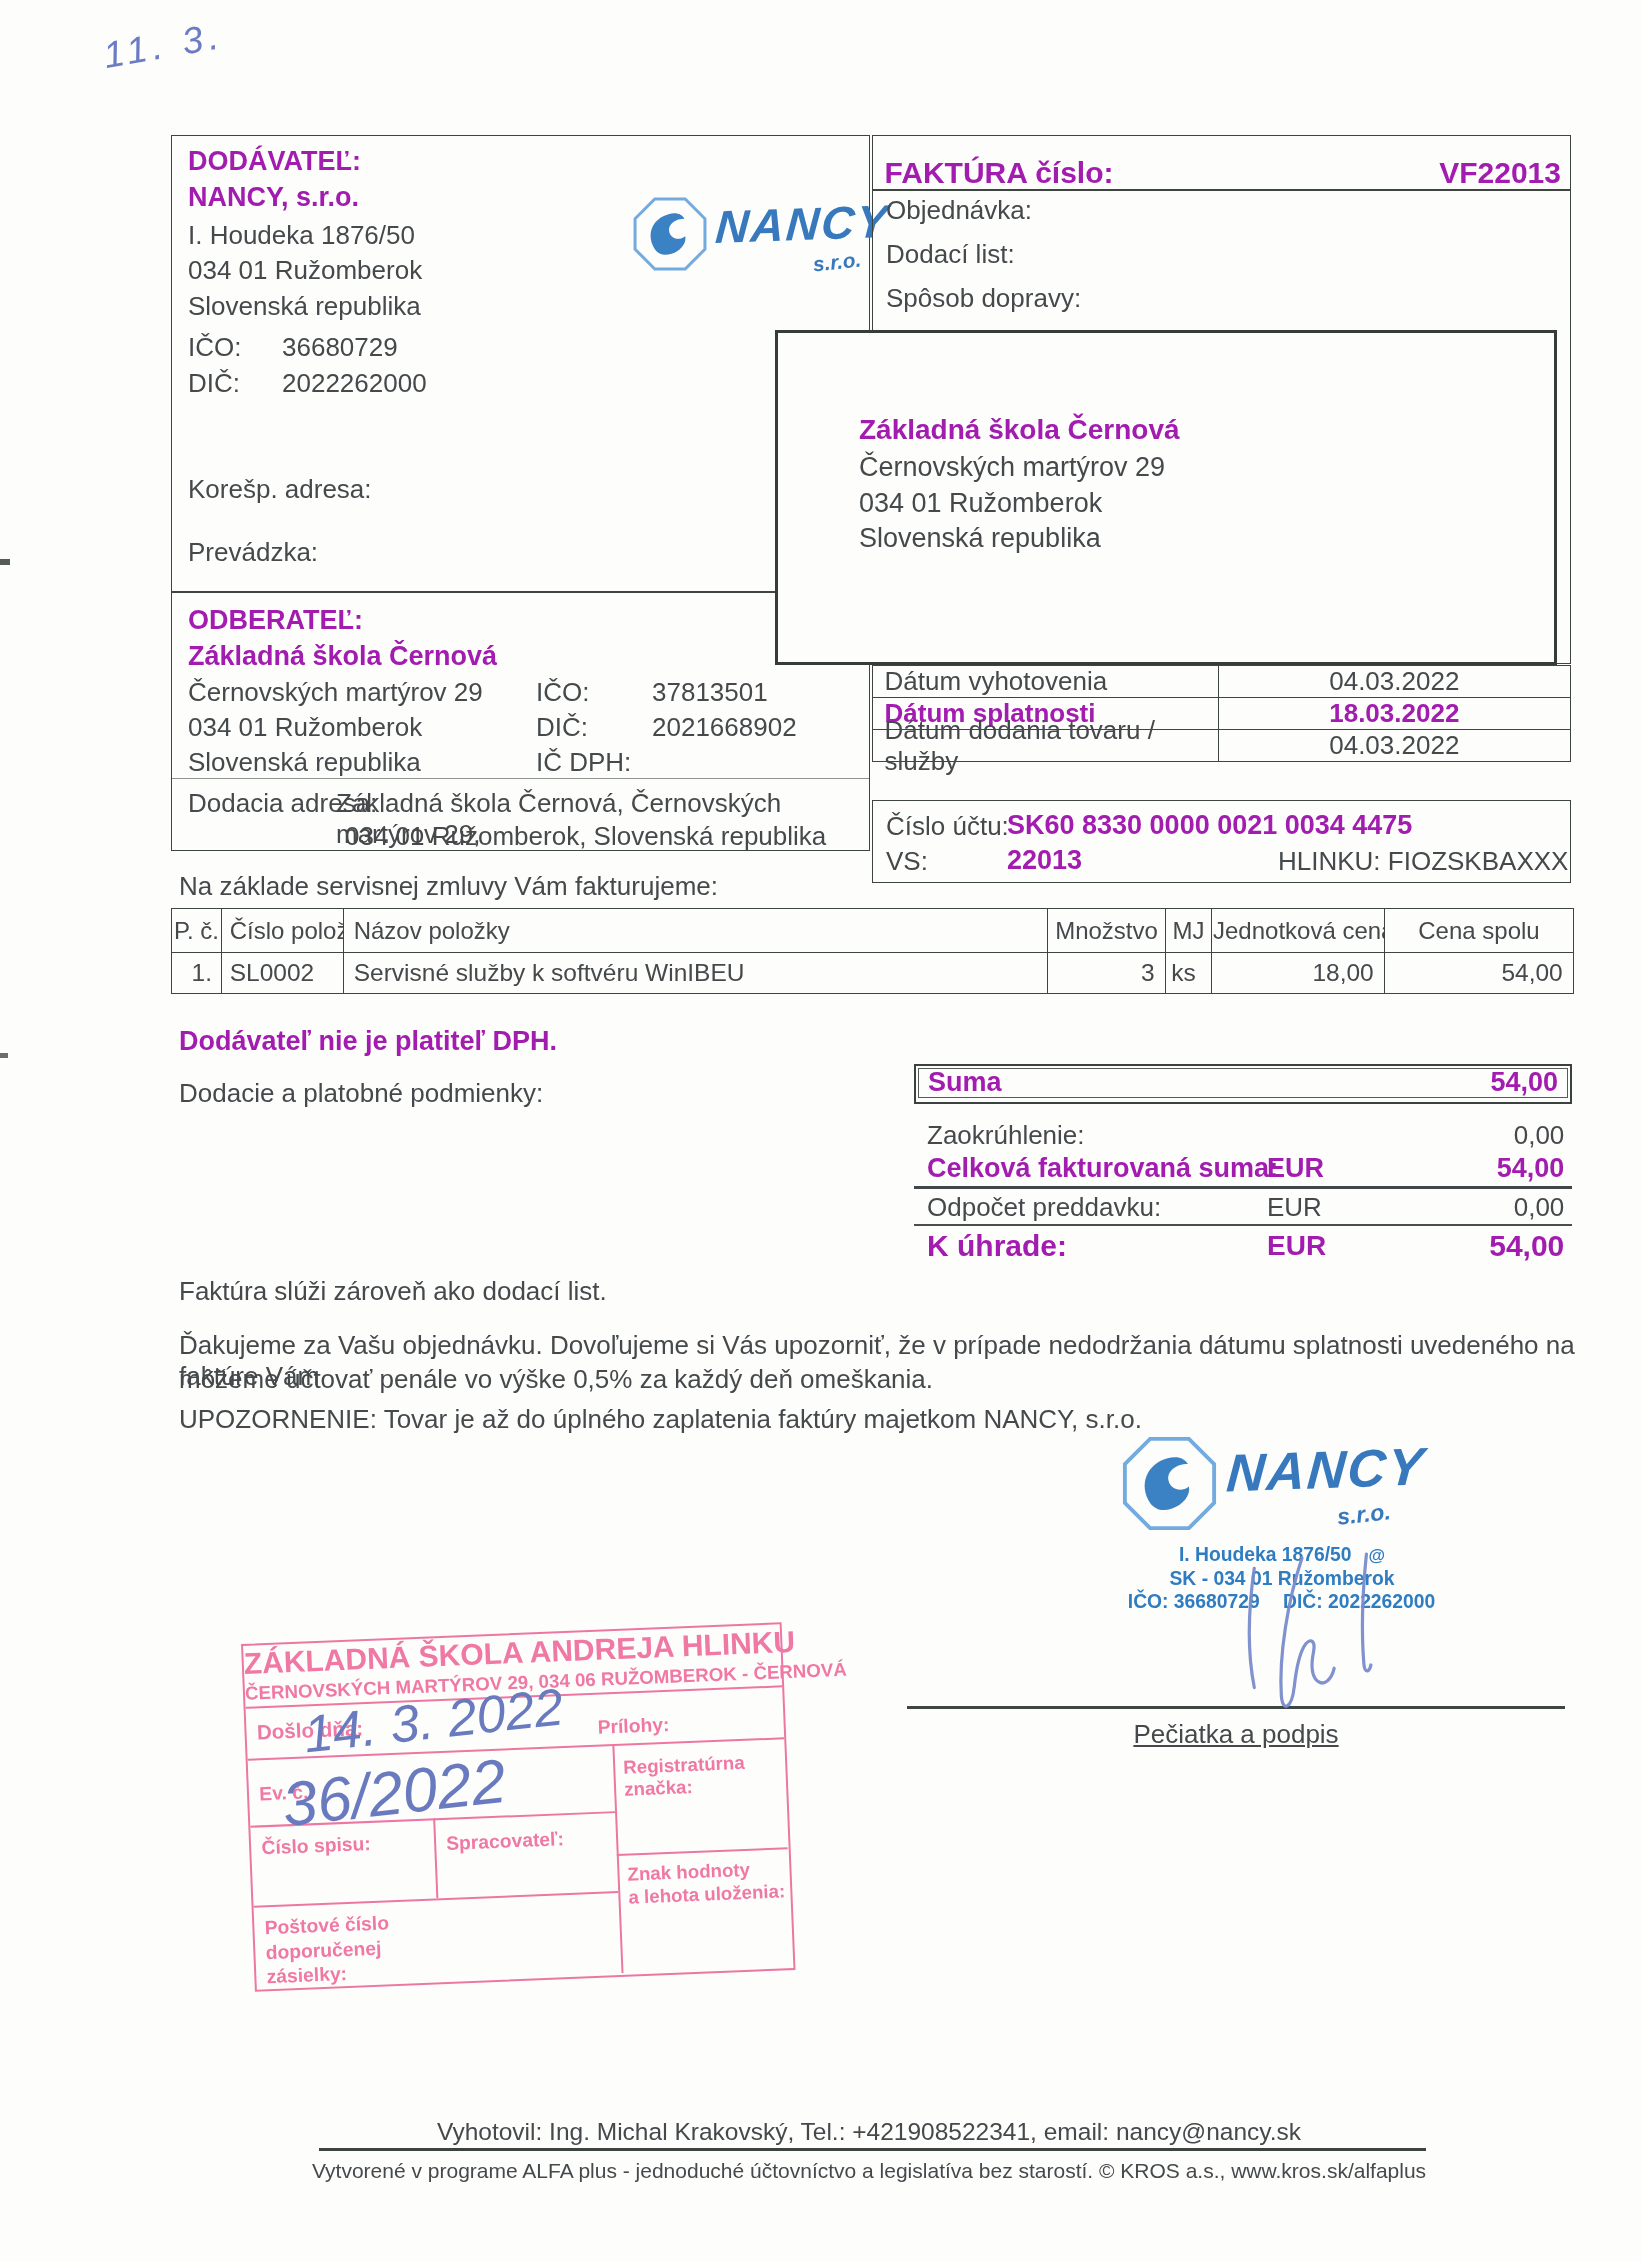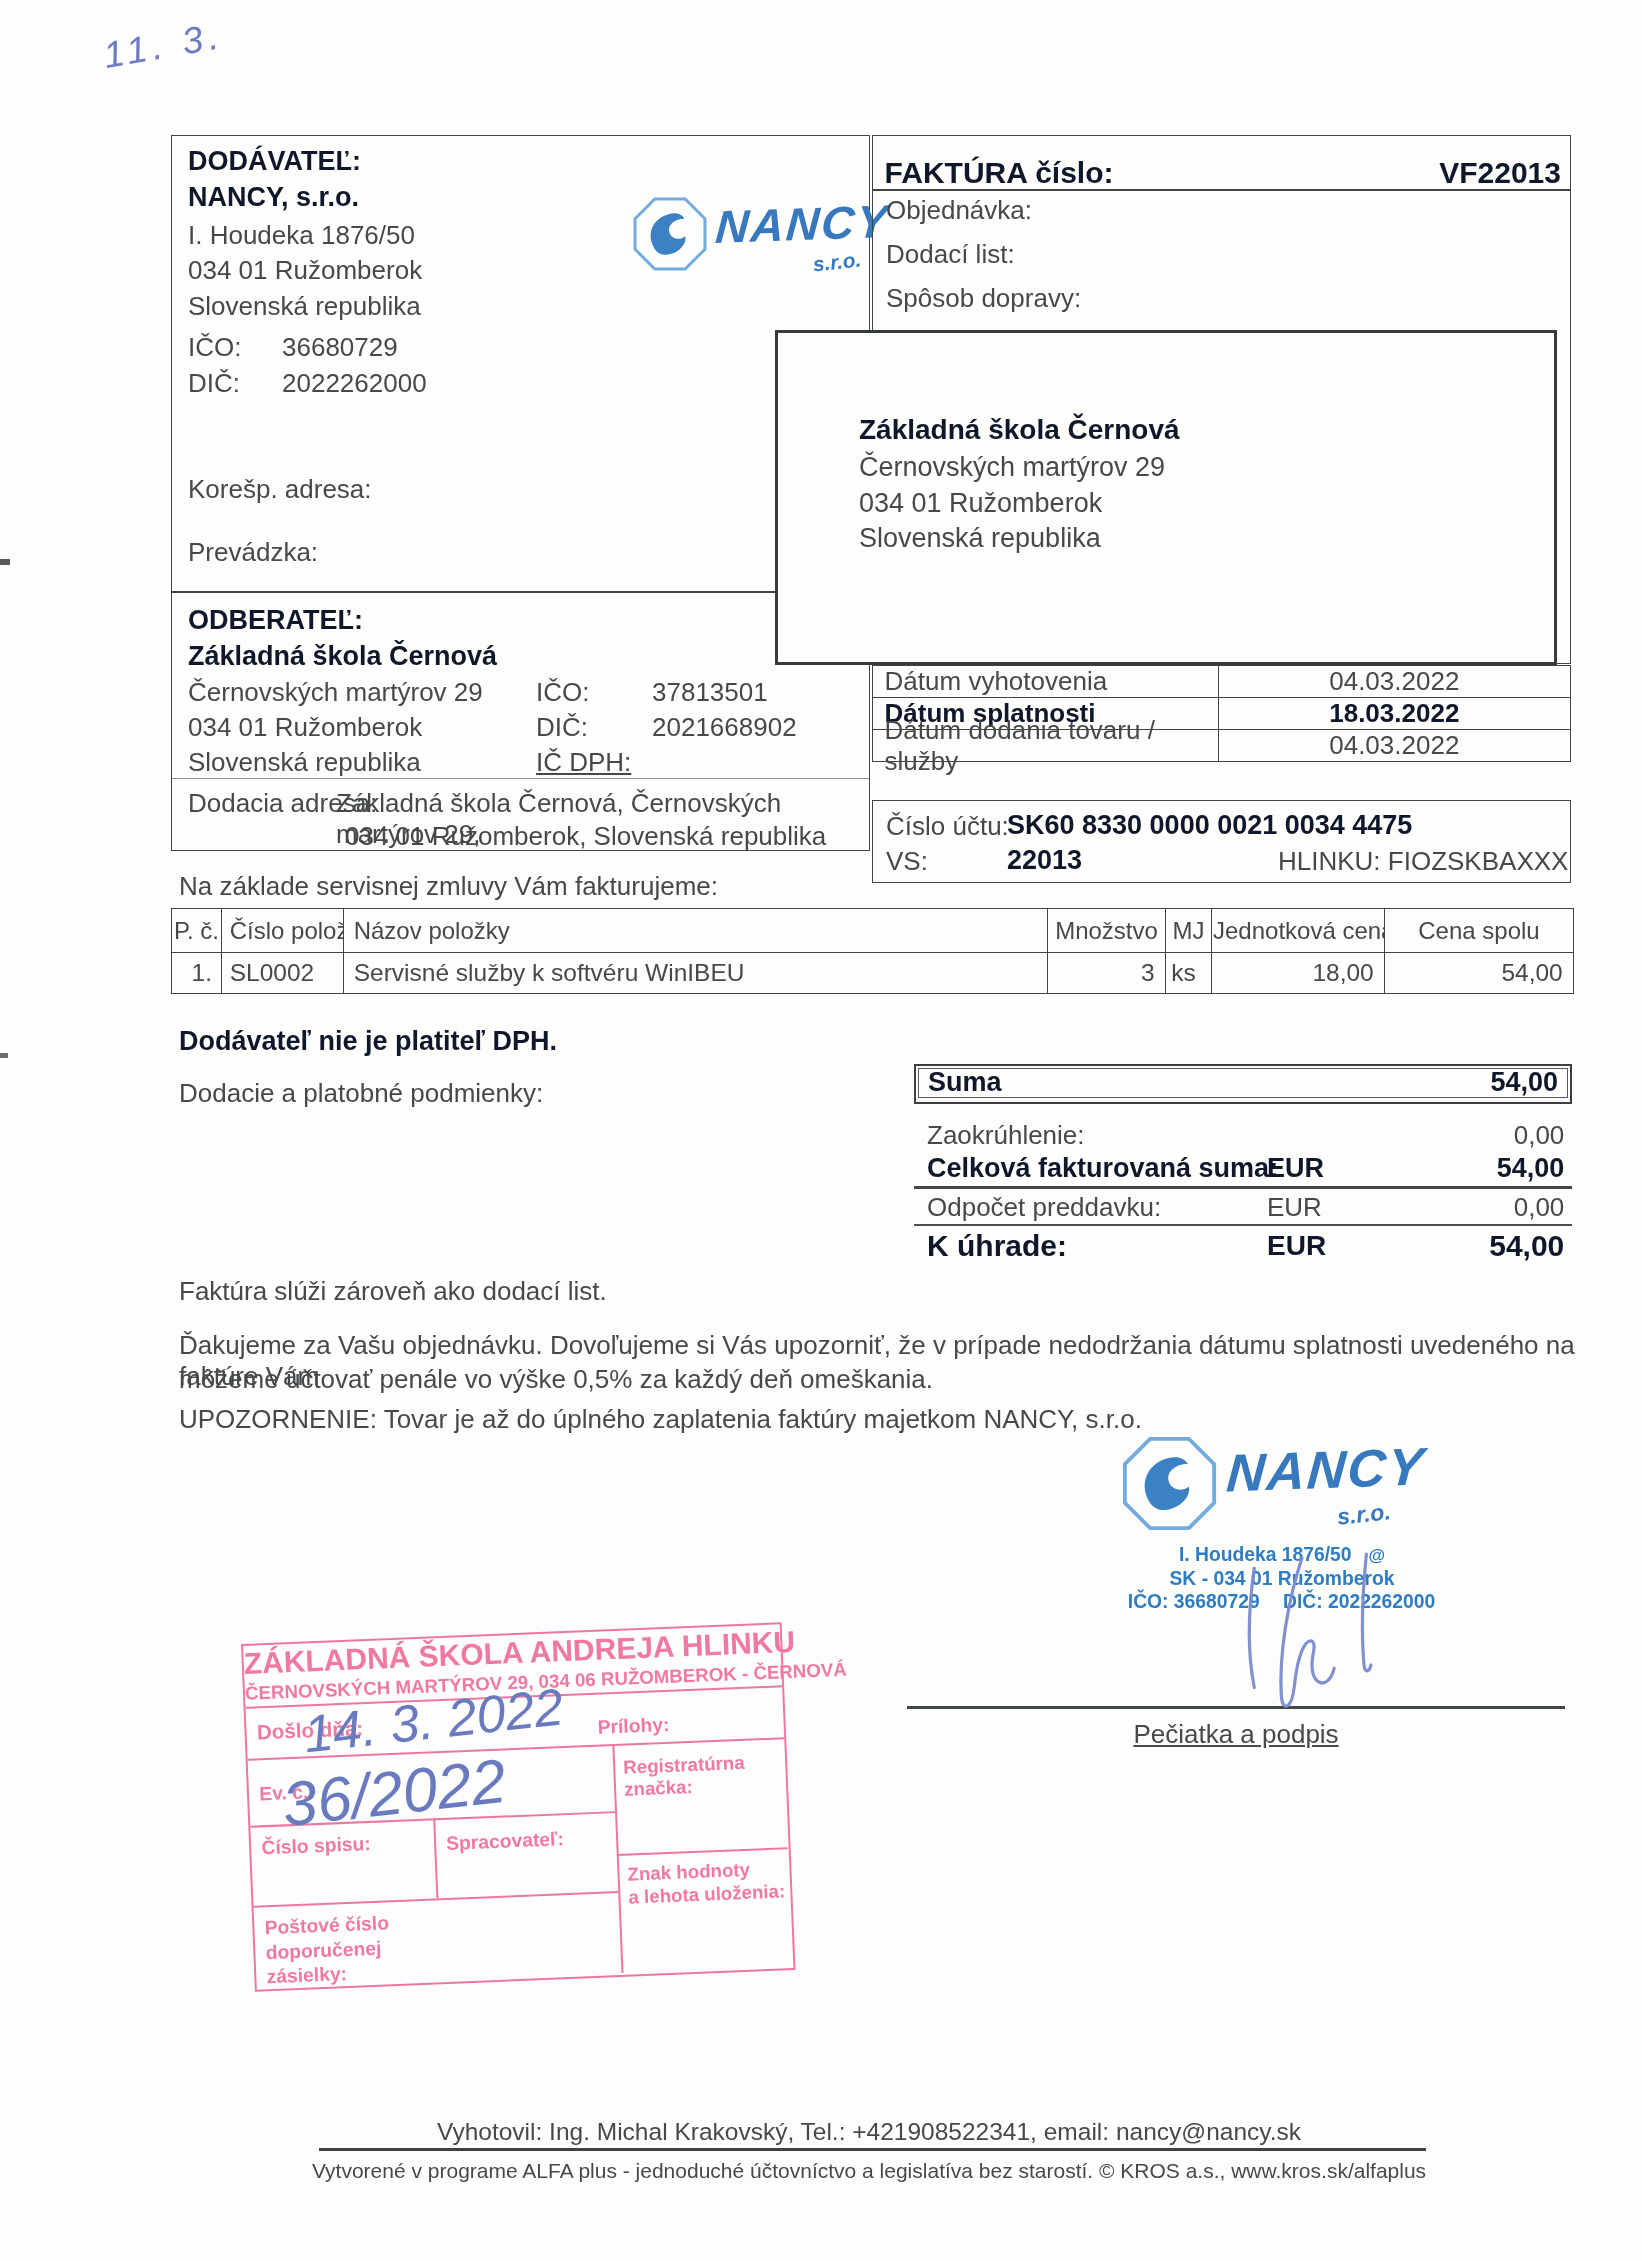--- a/index.html
+++ b/index.html
@@ -1,19 +1,19 @@
 <!DOCTYPE html>
 <html style="font-size:10.3px"><head>
 <meta charset="utf-8">
 <style>
   html,body{margin:0;padding:0;background:#ffffff;}
   .page{position:relative;width:1643px;height:2261px;background:#fdfdfc;
         font-family:"Liberation Sans","DejaVu Sans",sans-serif;color:#45494c;overflow:hidden;}
   .abs{position:absolute;}
-  .b{font-weight:bold;color:#0f172a;}
+  .b{font-weight:bold;color:#a21caf;}
   .box{position:absolute;border:1.9px solid #3e4541;}
   .cell{display:flex;align-items:center;}
   .hand{font-style:italic;color:#6b7cc4;}
   .bluetxt{color:#2e7cc1;font-weight:bold;}
   .pinktxt{color:#ee6f9e;font-weight:bold;}
   table.items{border-collapse:collapse;table-layout:fixed;}
   table.items td,table.items th{border:1.9px solid #3e4541;overflow:hidden;white-space:nowrap;}
   .nancy-word{font-weight:bold;font-style:italic;color:#3879bd;letter-spacing:1.9px;display:inline-block;transform:skewX(-6deg) rotate(-2deg);}
   .nancy-sro{font-weight:bold;font-style:italic;color:#3879bd;display:inline-block;transform:rotate(-6deg);}
   .srow{position:absolute;left:914px;width:658px;}
@@ -55,21 +55,21 @@
 
     <div class="abs b" style="left:16px;top:469px;font-size:27px;">ODBERATEĽ:</div>
     <div class="abs b" style="left:16px;top:505px;font-size:27px;">Základná škola Černová</div>
     <div class="abs" style="left:16px;top:541px;font-size:26px;">Černovských martýrov 29</div>
     <div class="abs" style="left:364px;top:541px;font-size:26px;">IČO:</div>
     <div class="abs" style="left:480px;top:541px;font-size:26px;">37813501</div>
     <div class="abs" style="left:16px;top:576px;font-size:26px;">034 01 Ružomberok</div>
     <div class="abs" style="left:364px;top:576px;font-size:26px;">DIČ:</div>
     <div class="abs" style="left:480px;top:576px;font-size:26px;">2021668902</div>
     <div class="abs" style="left:16px;top:611px;font-size:26px;">Slovenská republika</div>
-    <div class="abs" style="left:364px;top:611px;font-size:26px;text-decoration:underline;">IČ DPH:</div>
+    <div class="abs" style="left:364px;top:611px;font-size:26px;">IČ DPH:</div>
 
     <div class="abs" style="left:0;top:642px;width:100%;height:1.3px;background:#90948f;"></div>
 
     <div class="abs" style="left:16px;top:652px;font-size:26px;">Dodacia adresa:</div>
     <div class="abs" style="left:164px;top:652px;font-size:26px;">Základná škola Černová, Černovských martýrov 29,</div>
     <div class="abs" style="left:173px;top:685px;font-size:26px;">034 01 Ružomberok, Slovenská republika</div>
   </div>
 
   <div class="box" style="left:872px;top:135px;width:697px;height:527px;">
     <div class="abs" style="left:0;top:17px;width:100%;height:36px;border-bottom:2.6px solid #3e4541;">

